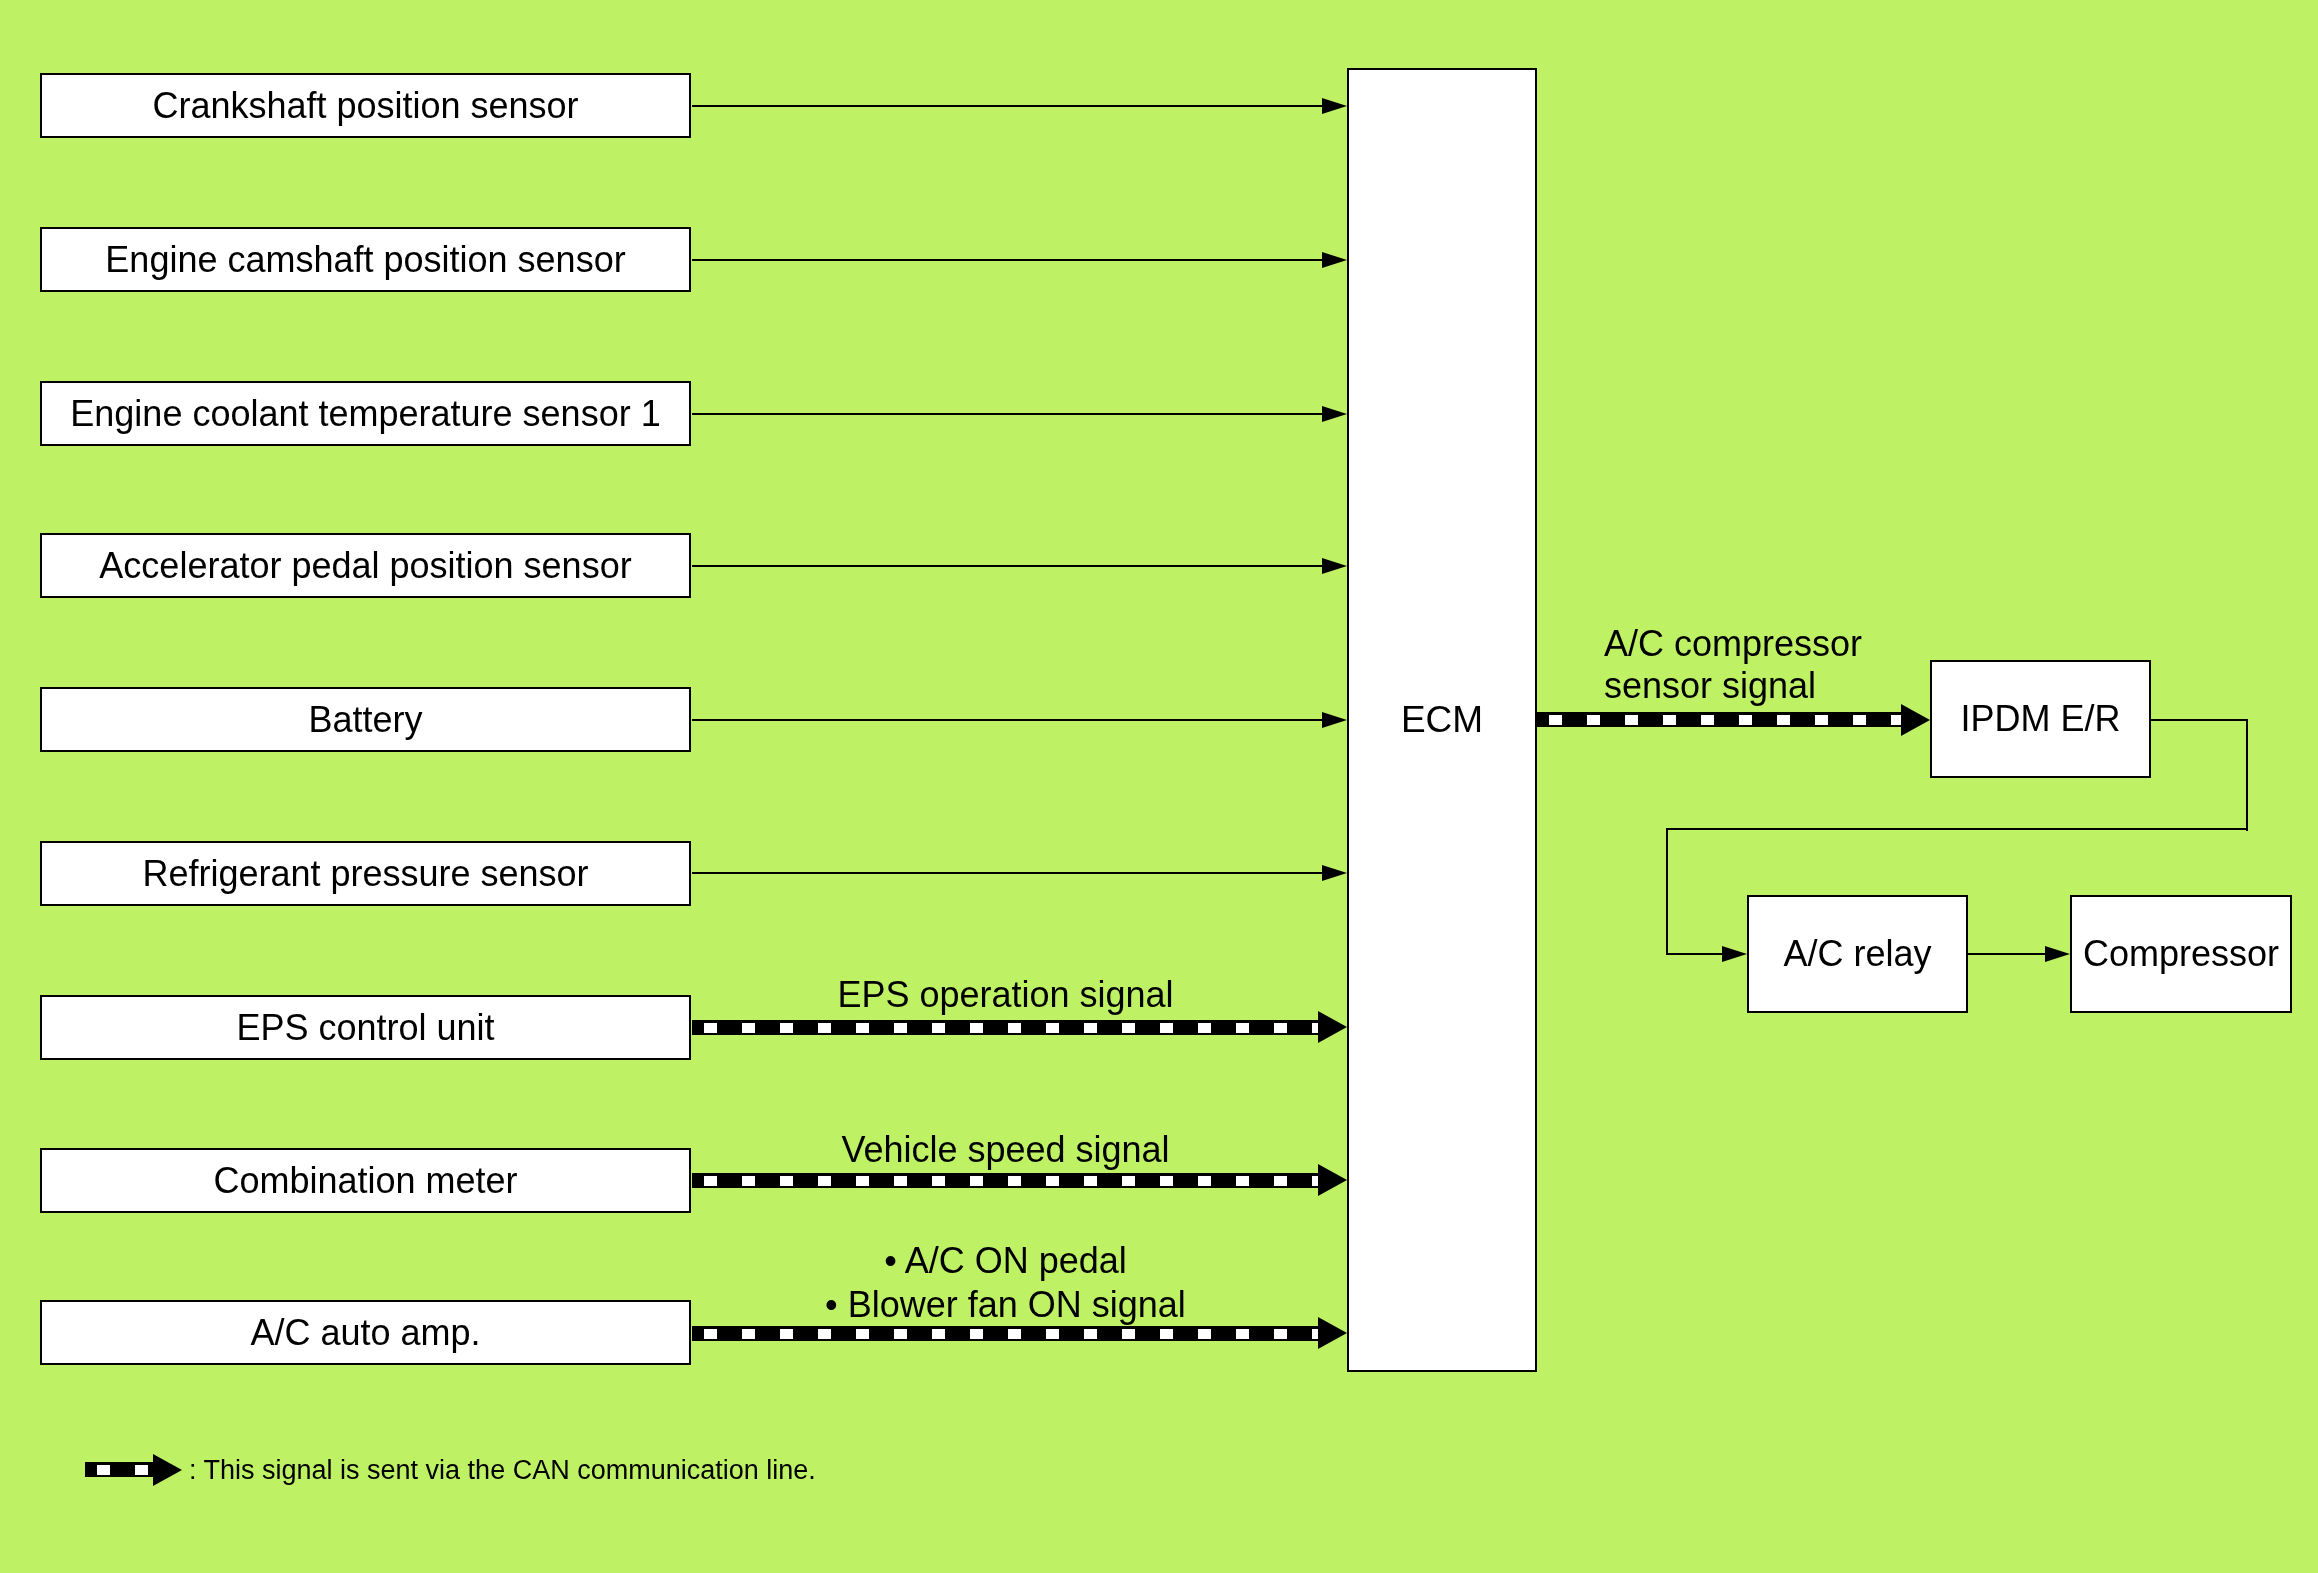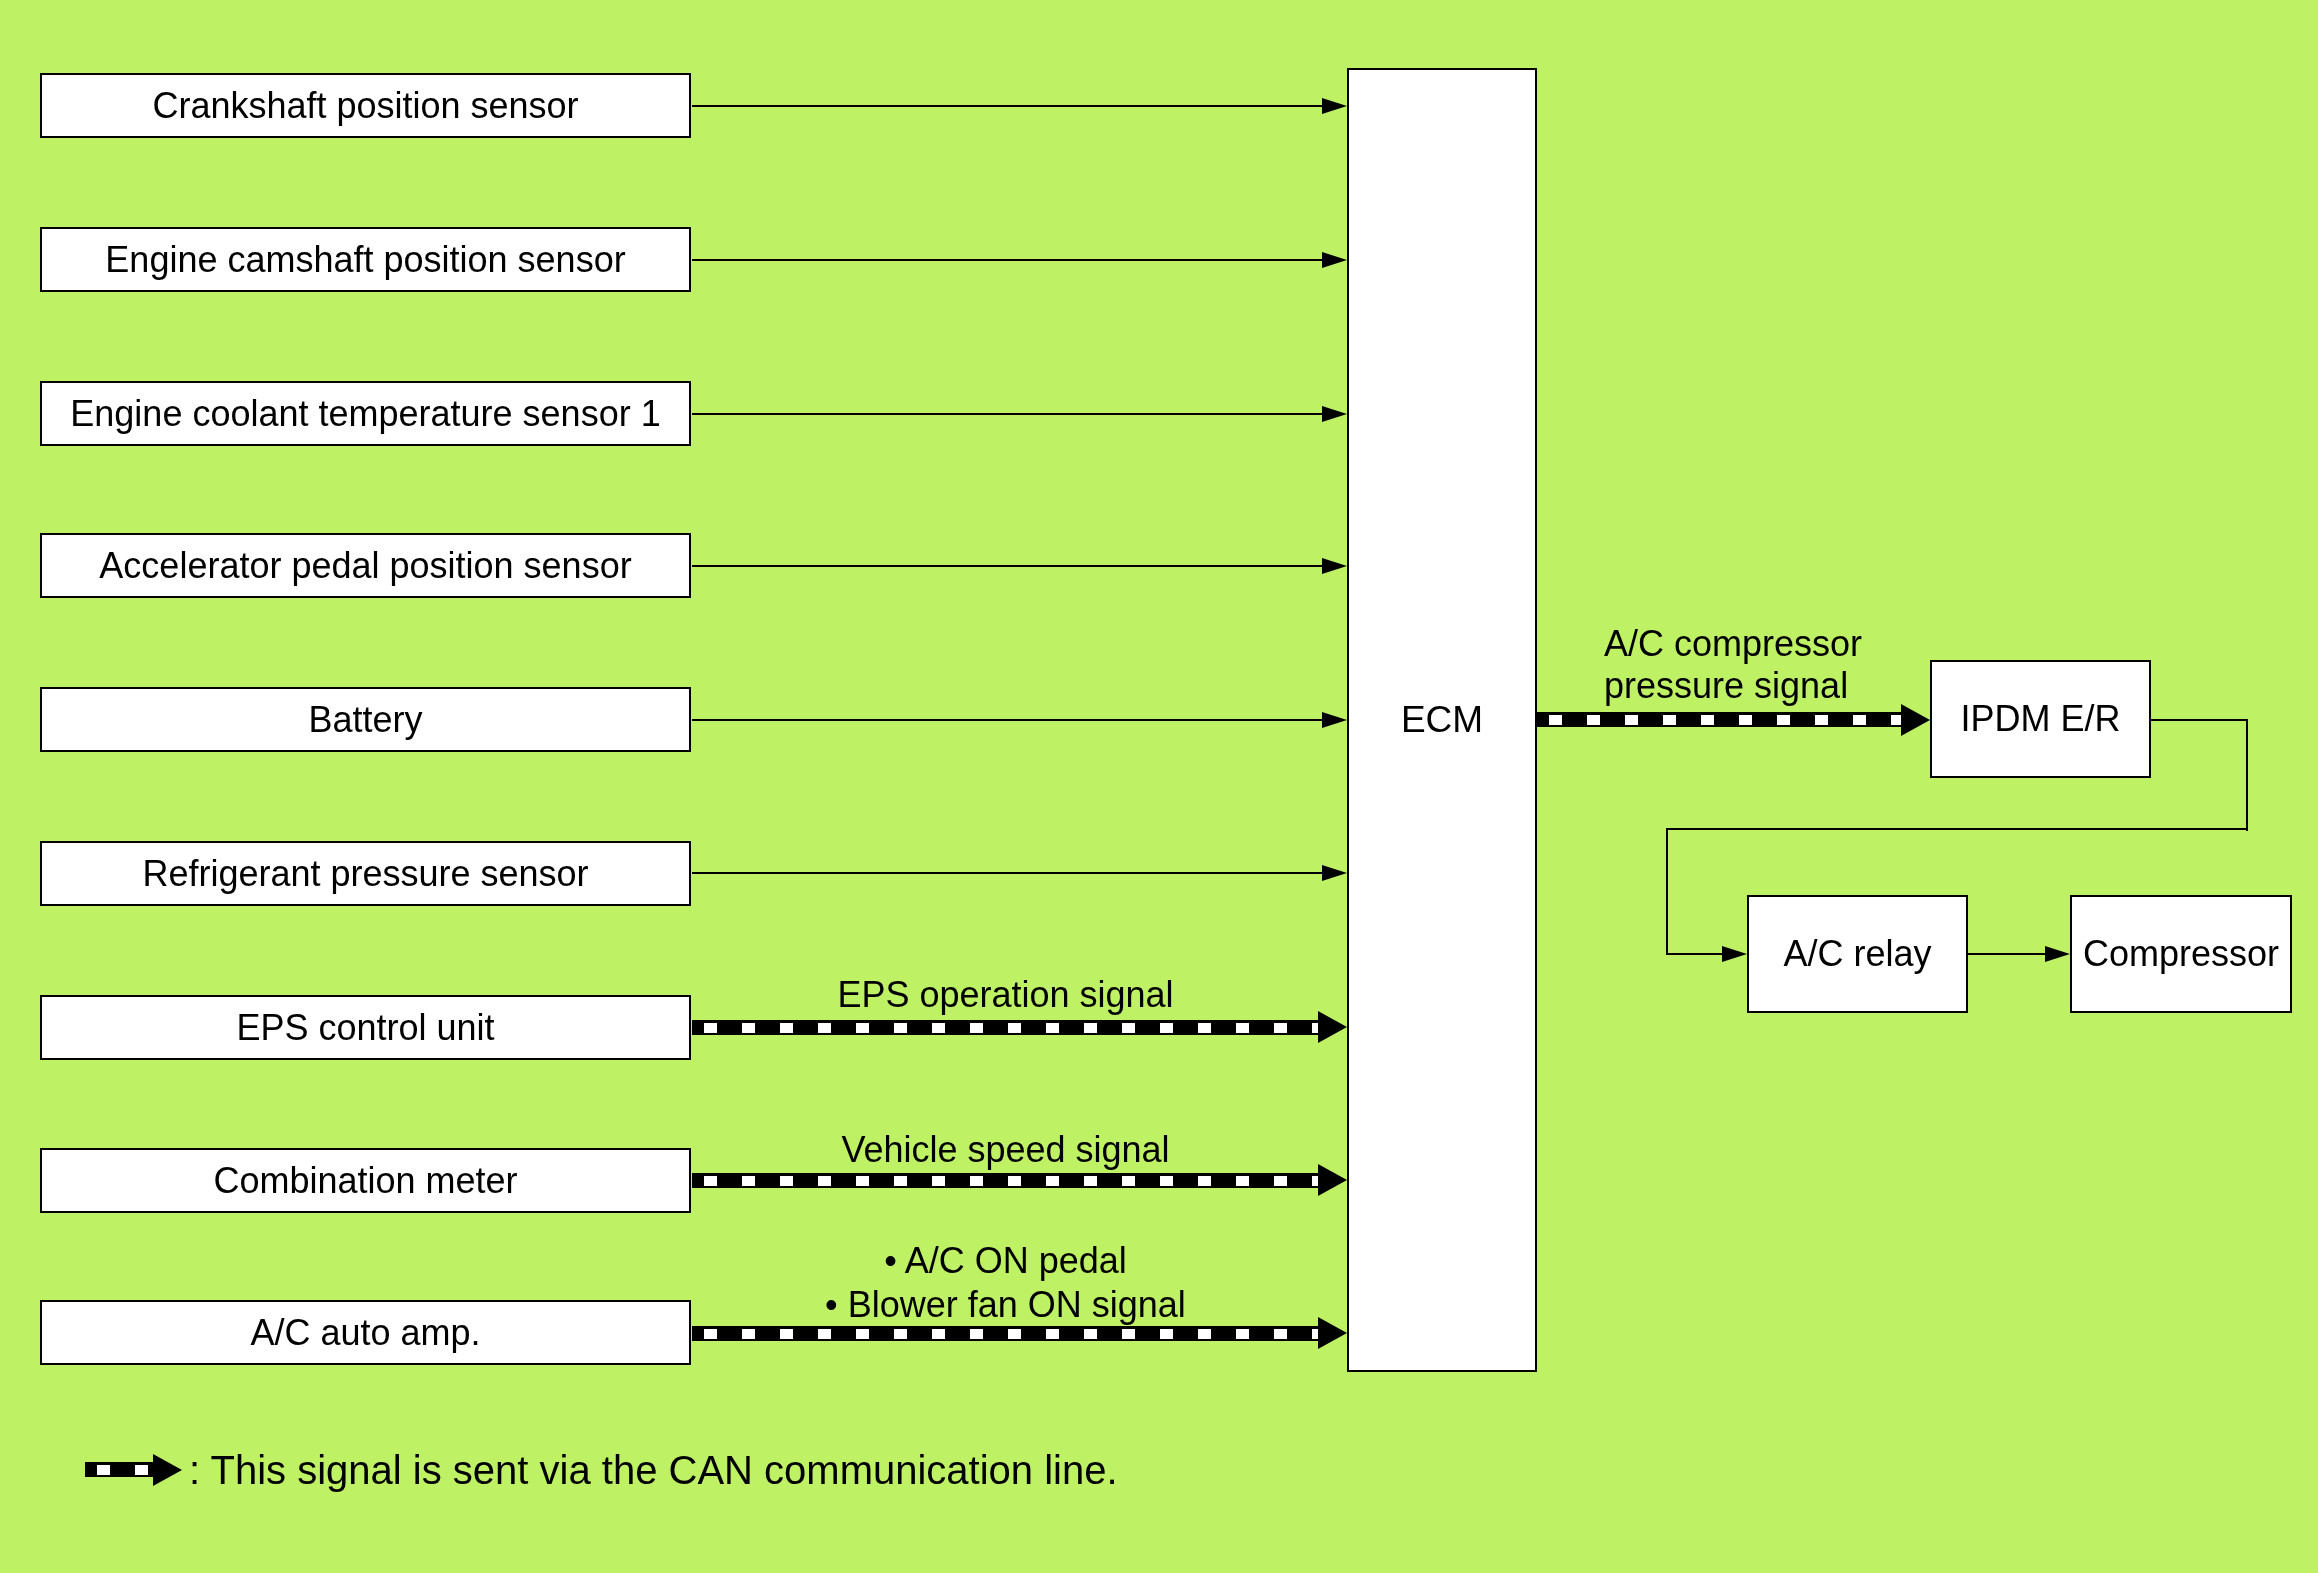--- a/index.html
+++ b/index.html
@@ -58,21 +58,21 @@
   .sig {
     position: absolute;
     font-size: 36px;
     line-height: 44px;
     text-align: center;
     white-space: nowrap;
   }
   .sig--left { text-align: left; line-height: 42px; }
   .legend-text {
     position: absolute;
-    font-size: 40px;
+    font-size: 27px;
     line-height: 38px;
     white-space: nowrap;
   }
 </style>
 </head>
 <body>
 
 <div class="diagram">
 
   <div class="node" style="left:40px; top:73px; width:651px; height:65px;">
@@ -134,21 +134,21 @@
     <div>• Blower fan ON signal</div>
   </div>
   <div class="canshaft" style="left:692px; top:1326px; width:627px;"></div>
   <div class="canhead" style="left:1318px; top:1317px;"></div>
 
   <div class="node node--thick" style="left:1347px; top:68px; width:190px; height:1304px; align-items:flex-start;"></div>
   <div class="lbl" style="position:absolute; left:1347px; top:701px; width:190px; font-size:37px; line-height:37px;">ECM</div>
 
   <div class="sig sig--left" style="left:1604px; top:623px;">
     <div>A/C compressor</div>
-    <div>pressure signal</div>
+    <div>sensor signal</div>
   </div>
   <div class="canshaft" style="left:1537px; top:712px; width:364px;"></div>
   <div class="canhead" style="left:1901px; top:704px;"></div>
 
   <div class="node node--thick" style="left:1930px; top:660px; width:221px; height:118px;">
     <span class="lbl">IPDM E/R</span>
   </div>
   <div class="node node--thick" style="left:1747px; top:895px; width:221px; height:118px;">
     <span class="lbl">A/C relay</span>
   </div>

